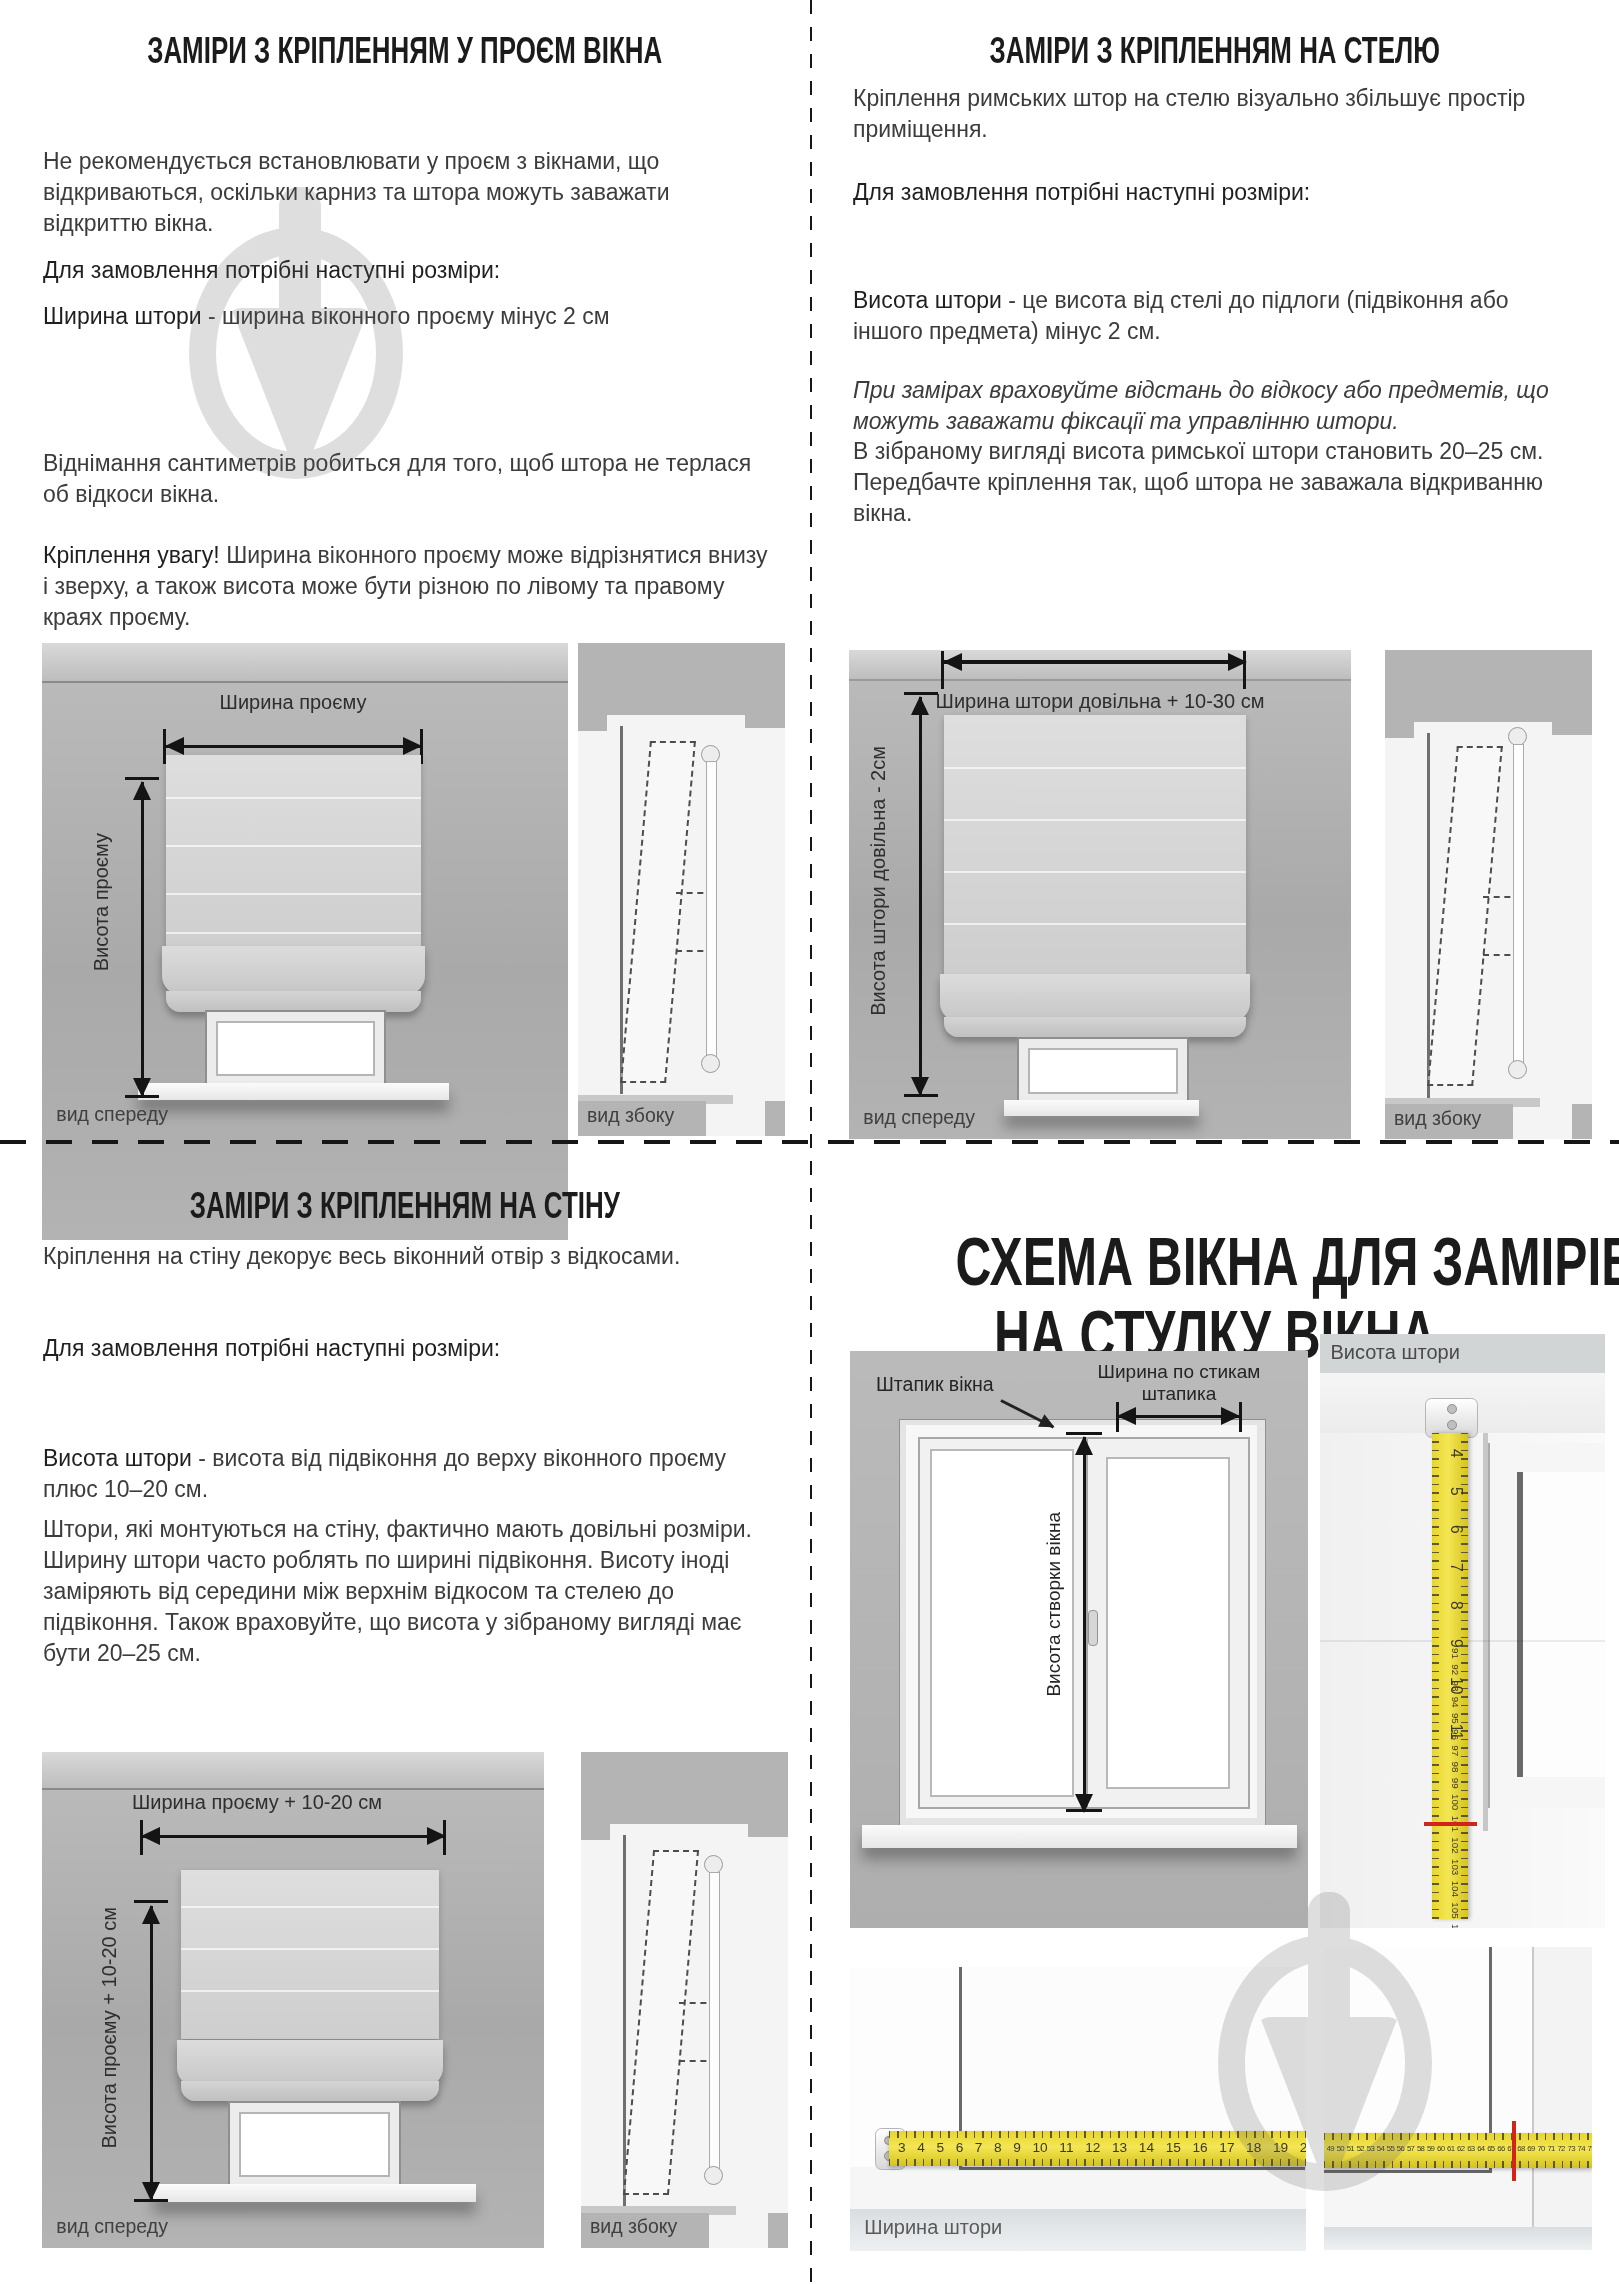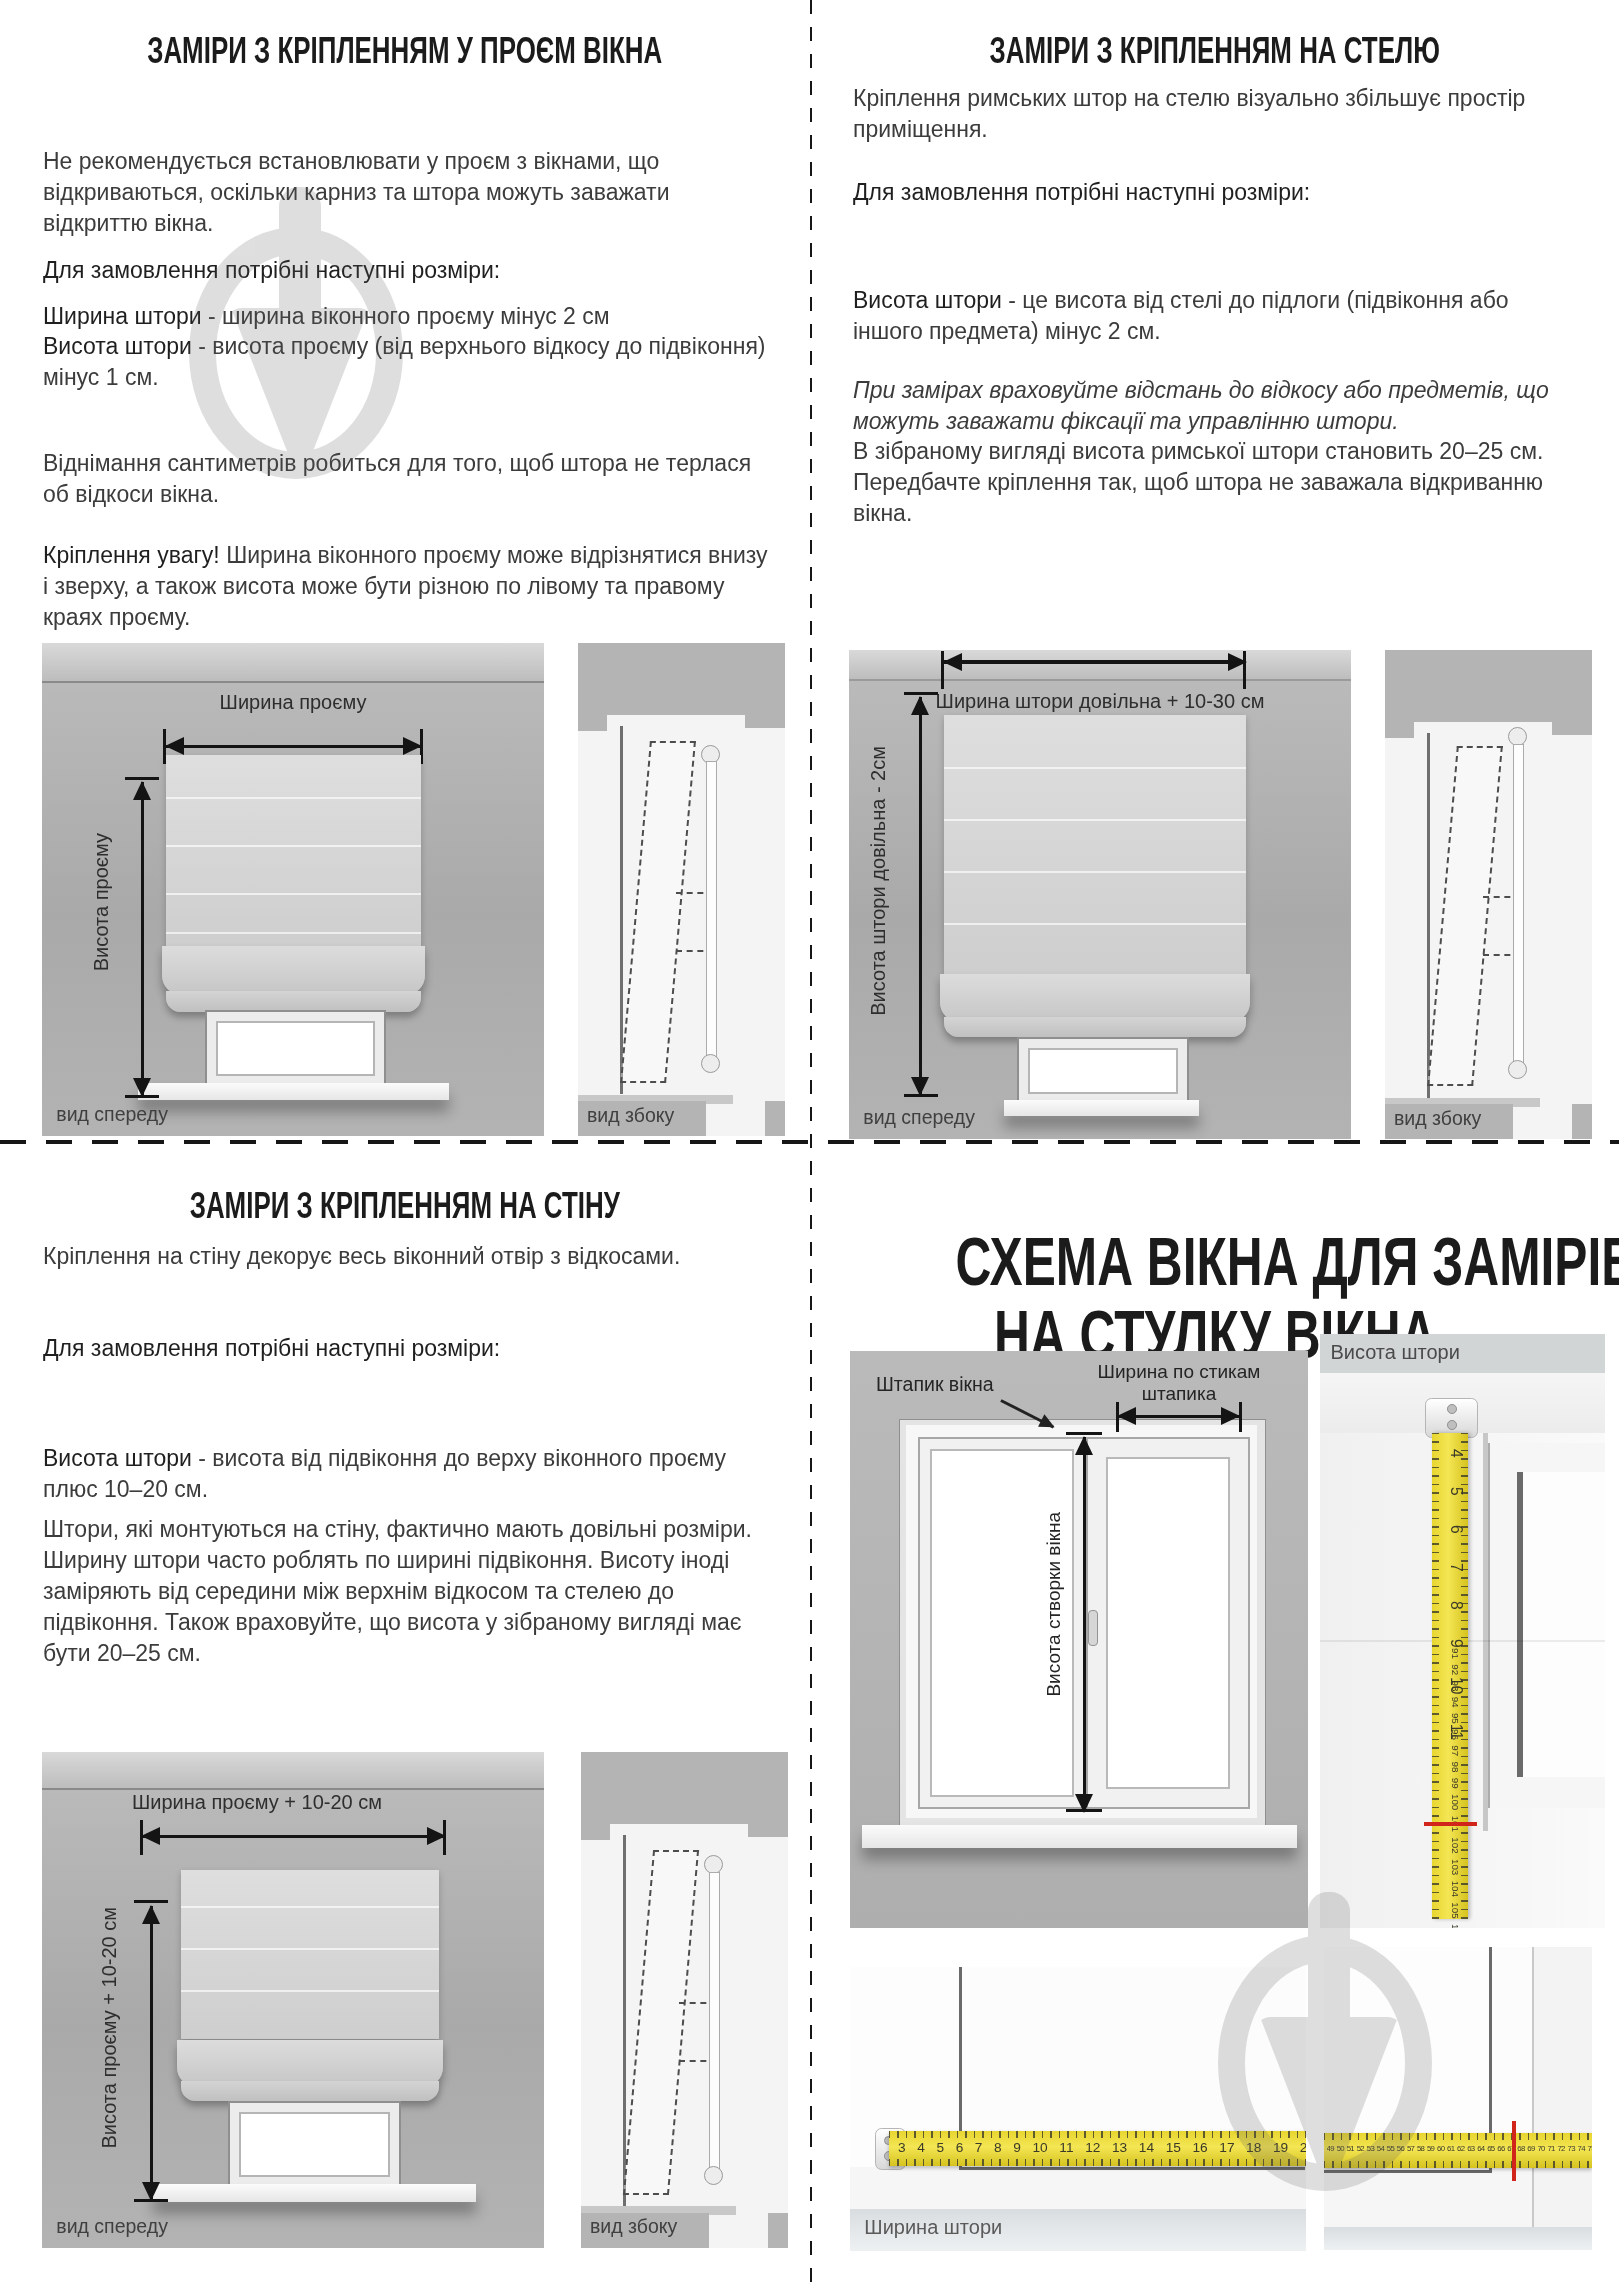--- a/index.html
+++ b/index.html
@@ -89,29 +89,26 @@
 
   <section class="abs" style="left:0;top:0;width:810px;height:1140px;">
     <div class="title-wrap" style="left:26px;top:30px;width:758px;">
       <span class="sec-title" style="font-size:36px;">ЗАМІРИ З КРІПЛЕННЯМ У ПРОЄМ ВІКНА</span>
     </div>
     <p class="body" style="left:43px;top:146px;width:732px;">Не рекомендується встановлювати у проєм з вікнами, що відкриваються, оскільки карниз та штора можуть заважати відкриттю вікна.</p>
     <p class="body b" style="left:43px;top:255px;width:729px;">Для замовлення потрібні наступні розміри:</p>
     <p class="body" style="left:43px;top:301px;width:729px;">
       <span class="b">Ширина штори</span><span> - ширина віконного проєму мінус 2 см</span>
     </p>
-    <p class="body" style="left:43px;top:331px;width:729px;">
-      <span class="b">Висота штори</span><span> - висота проєму (від верхнього відкосу до підвіконня) мінус 1 см.</span>
-    </p>
     <p class="body" style="left:43px;top:448px;width:729px;">Віднімання сантиметрів робиться для того, щоб штора не терлася об відкоси вікна.</p>
     <p class="body" style="left:43px;top:540px;width:732px;">
       <span class="b">Кріплення увагу!</span><span> Ширина віконного проєму може відрізнятися внизу і зверху, а також висота може бути різною по лівому та правому краях проєму.</span>
     </p>
 
-    <div class="front" style="left:42px;top:643px;width:502px;height:493px;">
+    <div class="front" style="left:42px;top:643px;width:502px;height:597px;padding-left:24px;">
       <div class="cornice" style="height:38px;"></div>
       <div class="abs" style="left:62px;top:48px;width:378px;text-align:center;font-size:20px;color:#2e2e2e;">
         <span>Ширина проєму</span>
       </div>
       <div class="htick" style="left:121px;top:86px;height:35px;"></div>
       <div class="htick" style="left:378px;top:86px;height:35px;"></div>
       <div class="harrow" style="left:124px;top:102px;width:255px;"></div>
       <div class="shade" style="left:124px;top:112px;width:255px;height:194px;">
         <div class="fold" style="top:42px;"></div>
         <div class="fold" style="top:90px;"></div>

